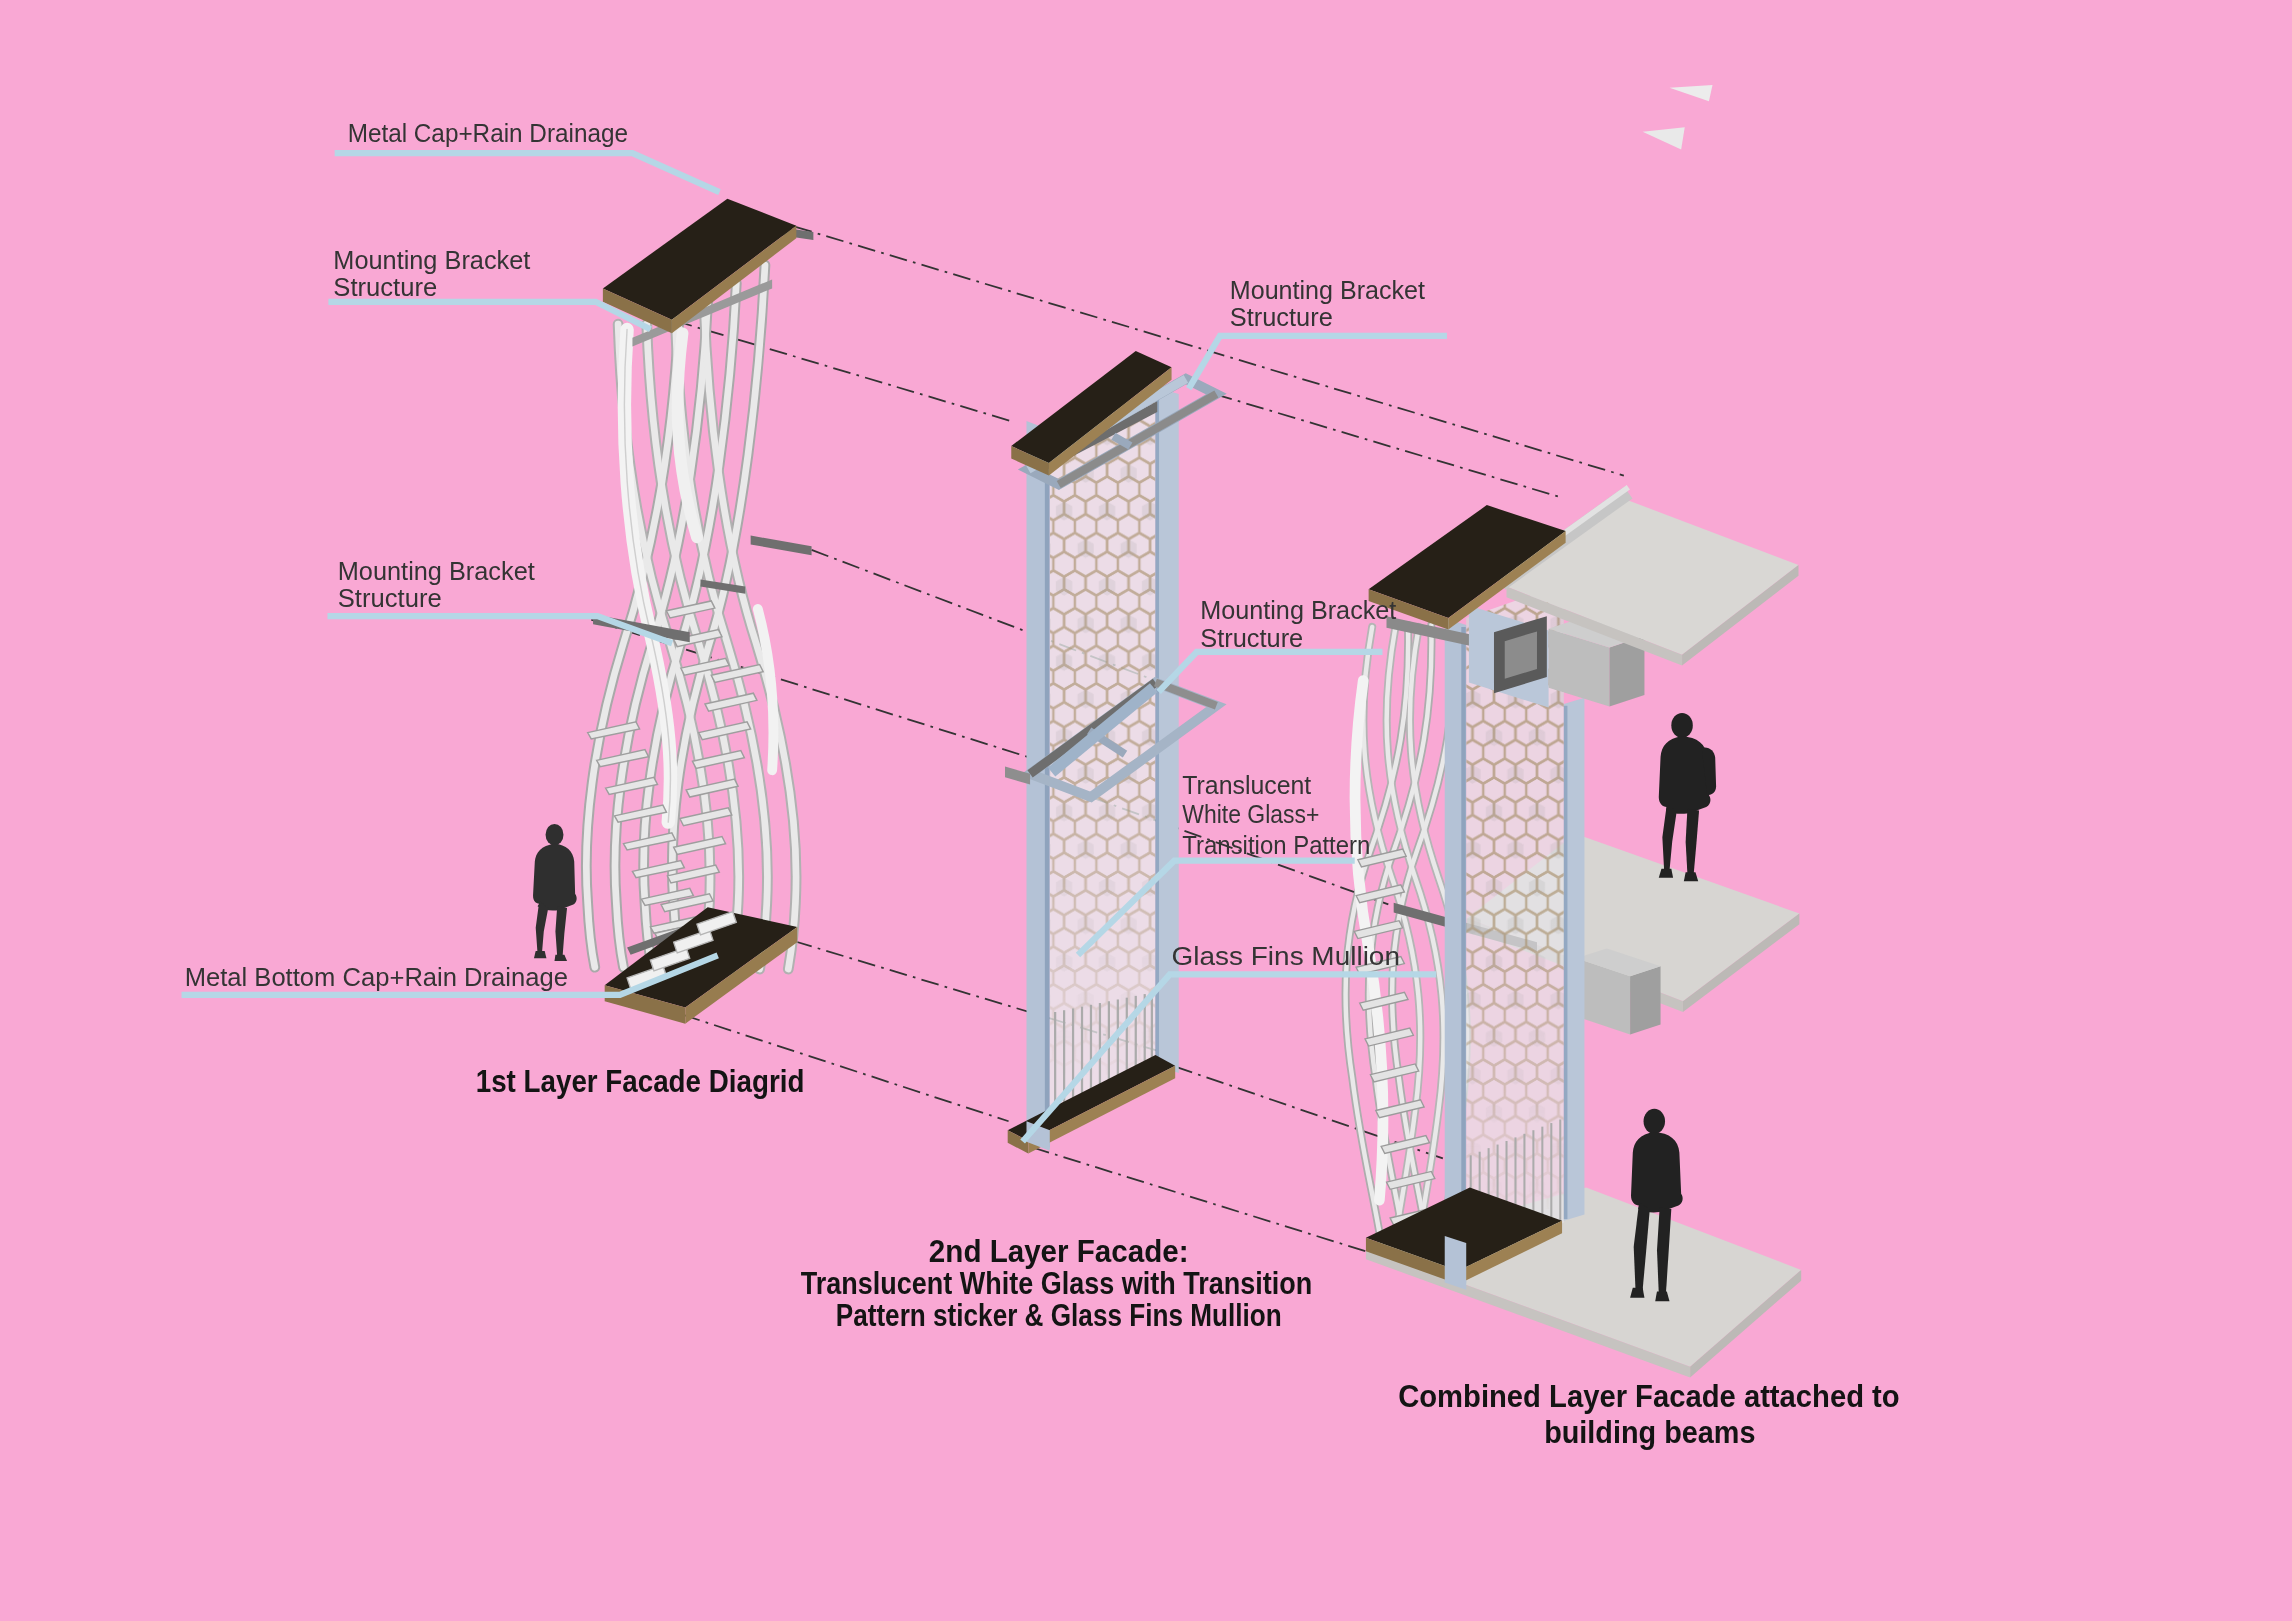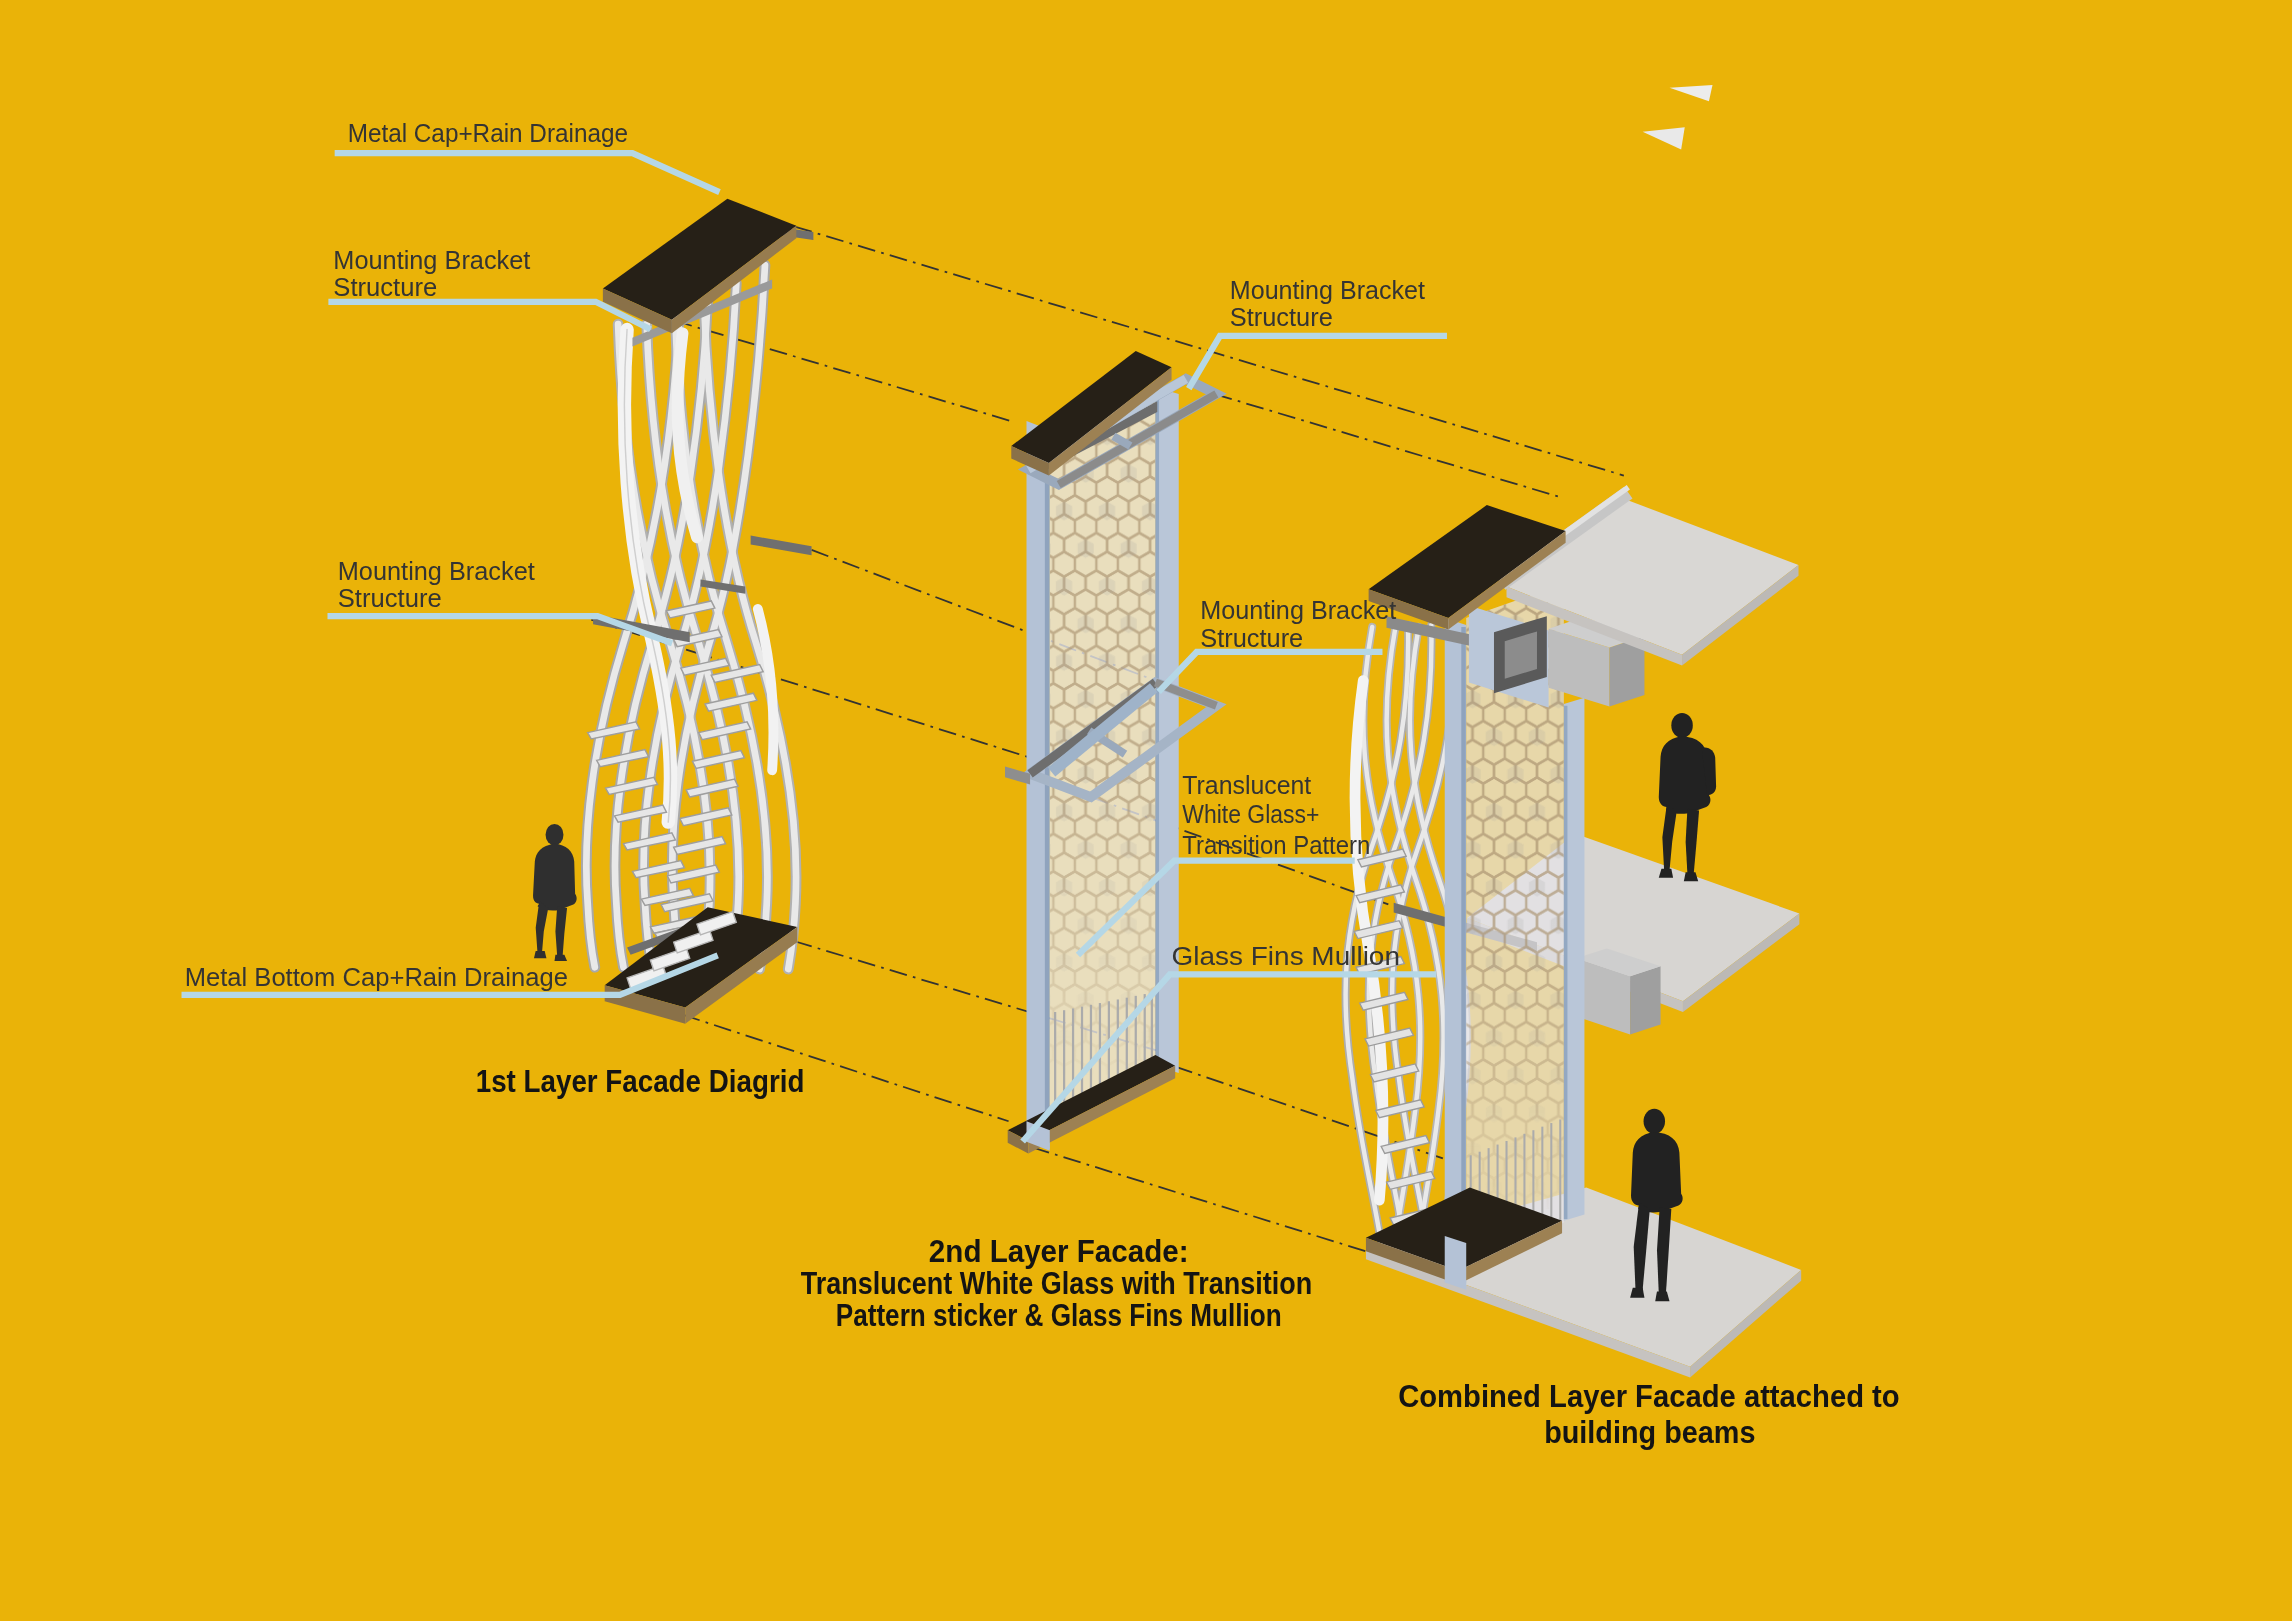--- a/index.html
+++ b/index.html
@@ -1,16 +1,16 @@
 <!DOCTYPE html>
 <html style="font-size:14.3px"><head>
 <meta charset="utf-8">
 <style>
   html,body{margin:0;padding:0;background:#ffffff;}
-  #stage{position:relative;width:2293px;height:1621px;background:#eab308;overflow:hidden;
+  #stage{position:relative;width:2293px;height:1621px;background:#f9a8d4;overflow:hidden;
          font-family:"Liberation Sans", sans-serif;}
   svg{position:absolute;left:0;top:0;}
   .lbl{fill:#343434;font-family:"Liberation Sans",sans-serif;font-size:28px;}
   .cap{fill:#141414;font-family:"Liberation Sans",sans-serif;font-size:36px;font-weight:bold;}
 </style>
 </head>
 <body>
 <div id="stage">
 <svg width="2293" height="1621" viewBox="0 0 2560 1810">
 <defs>

